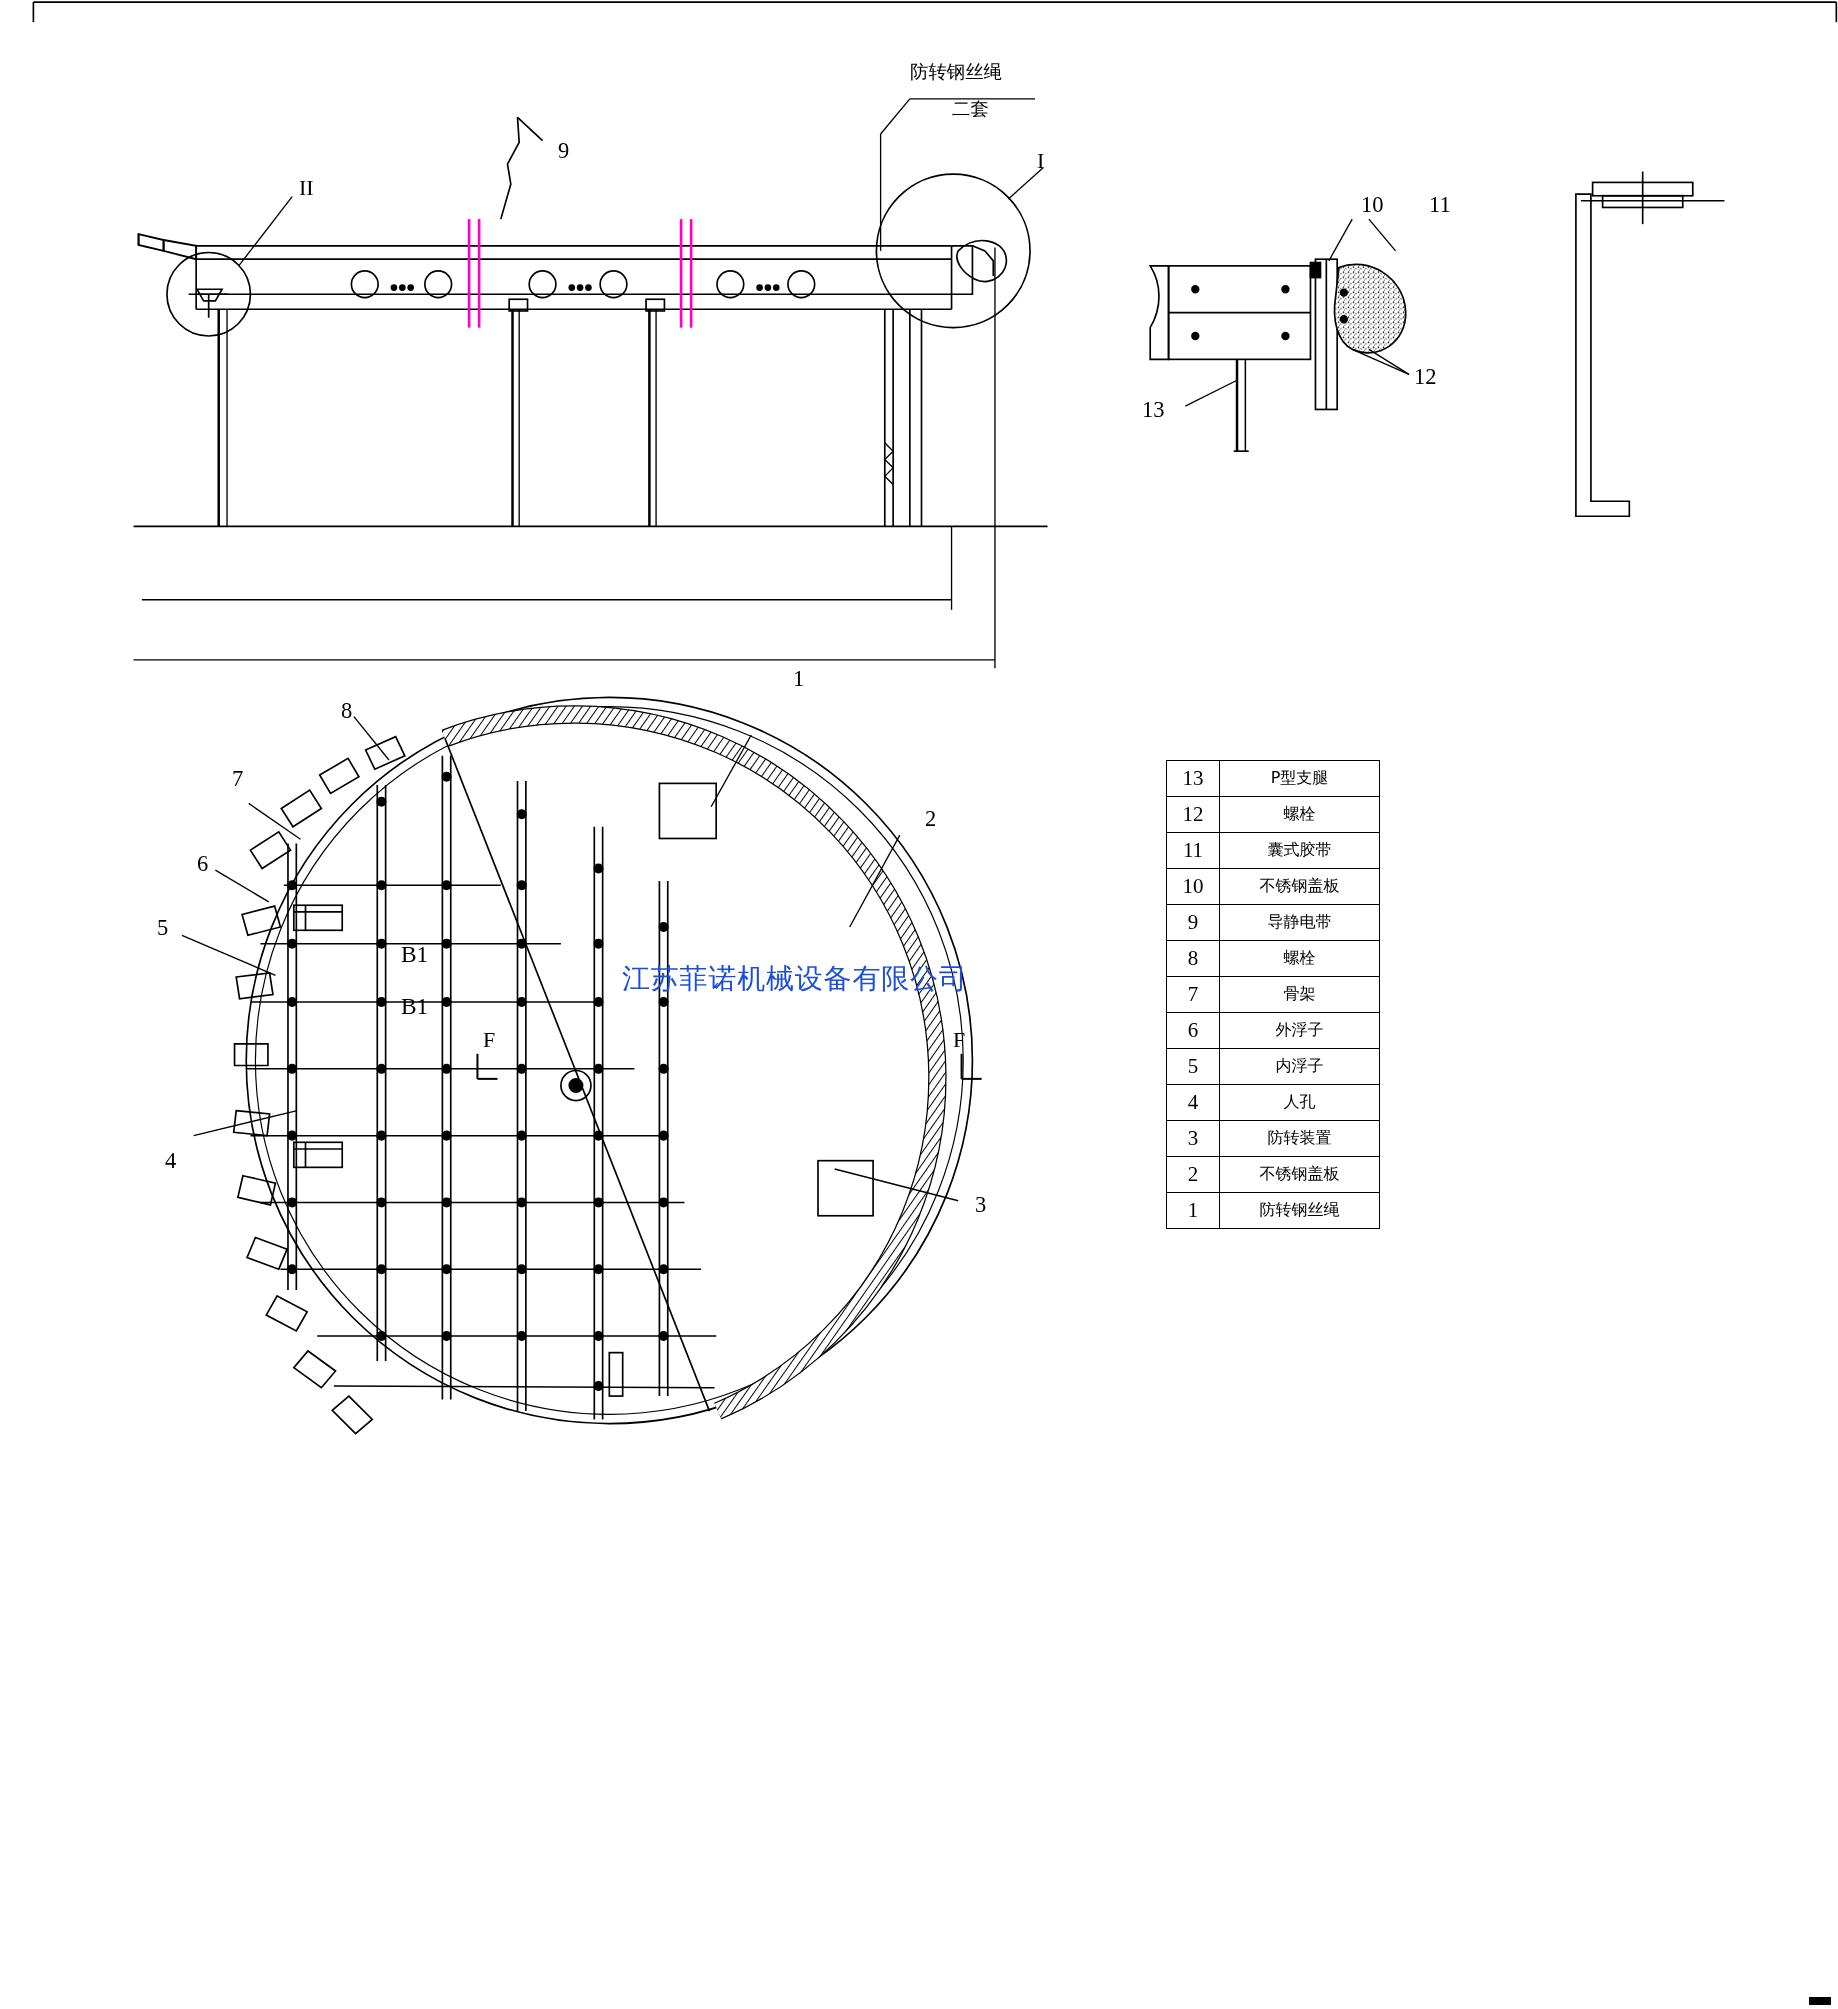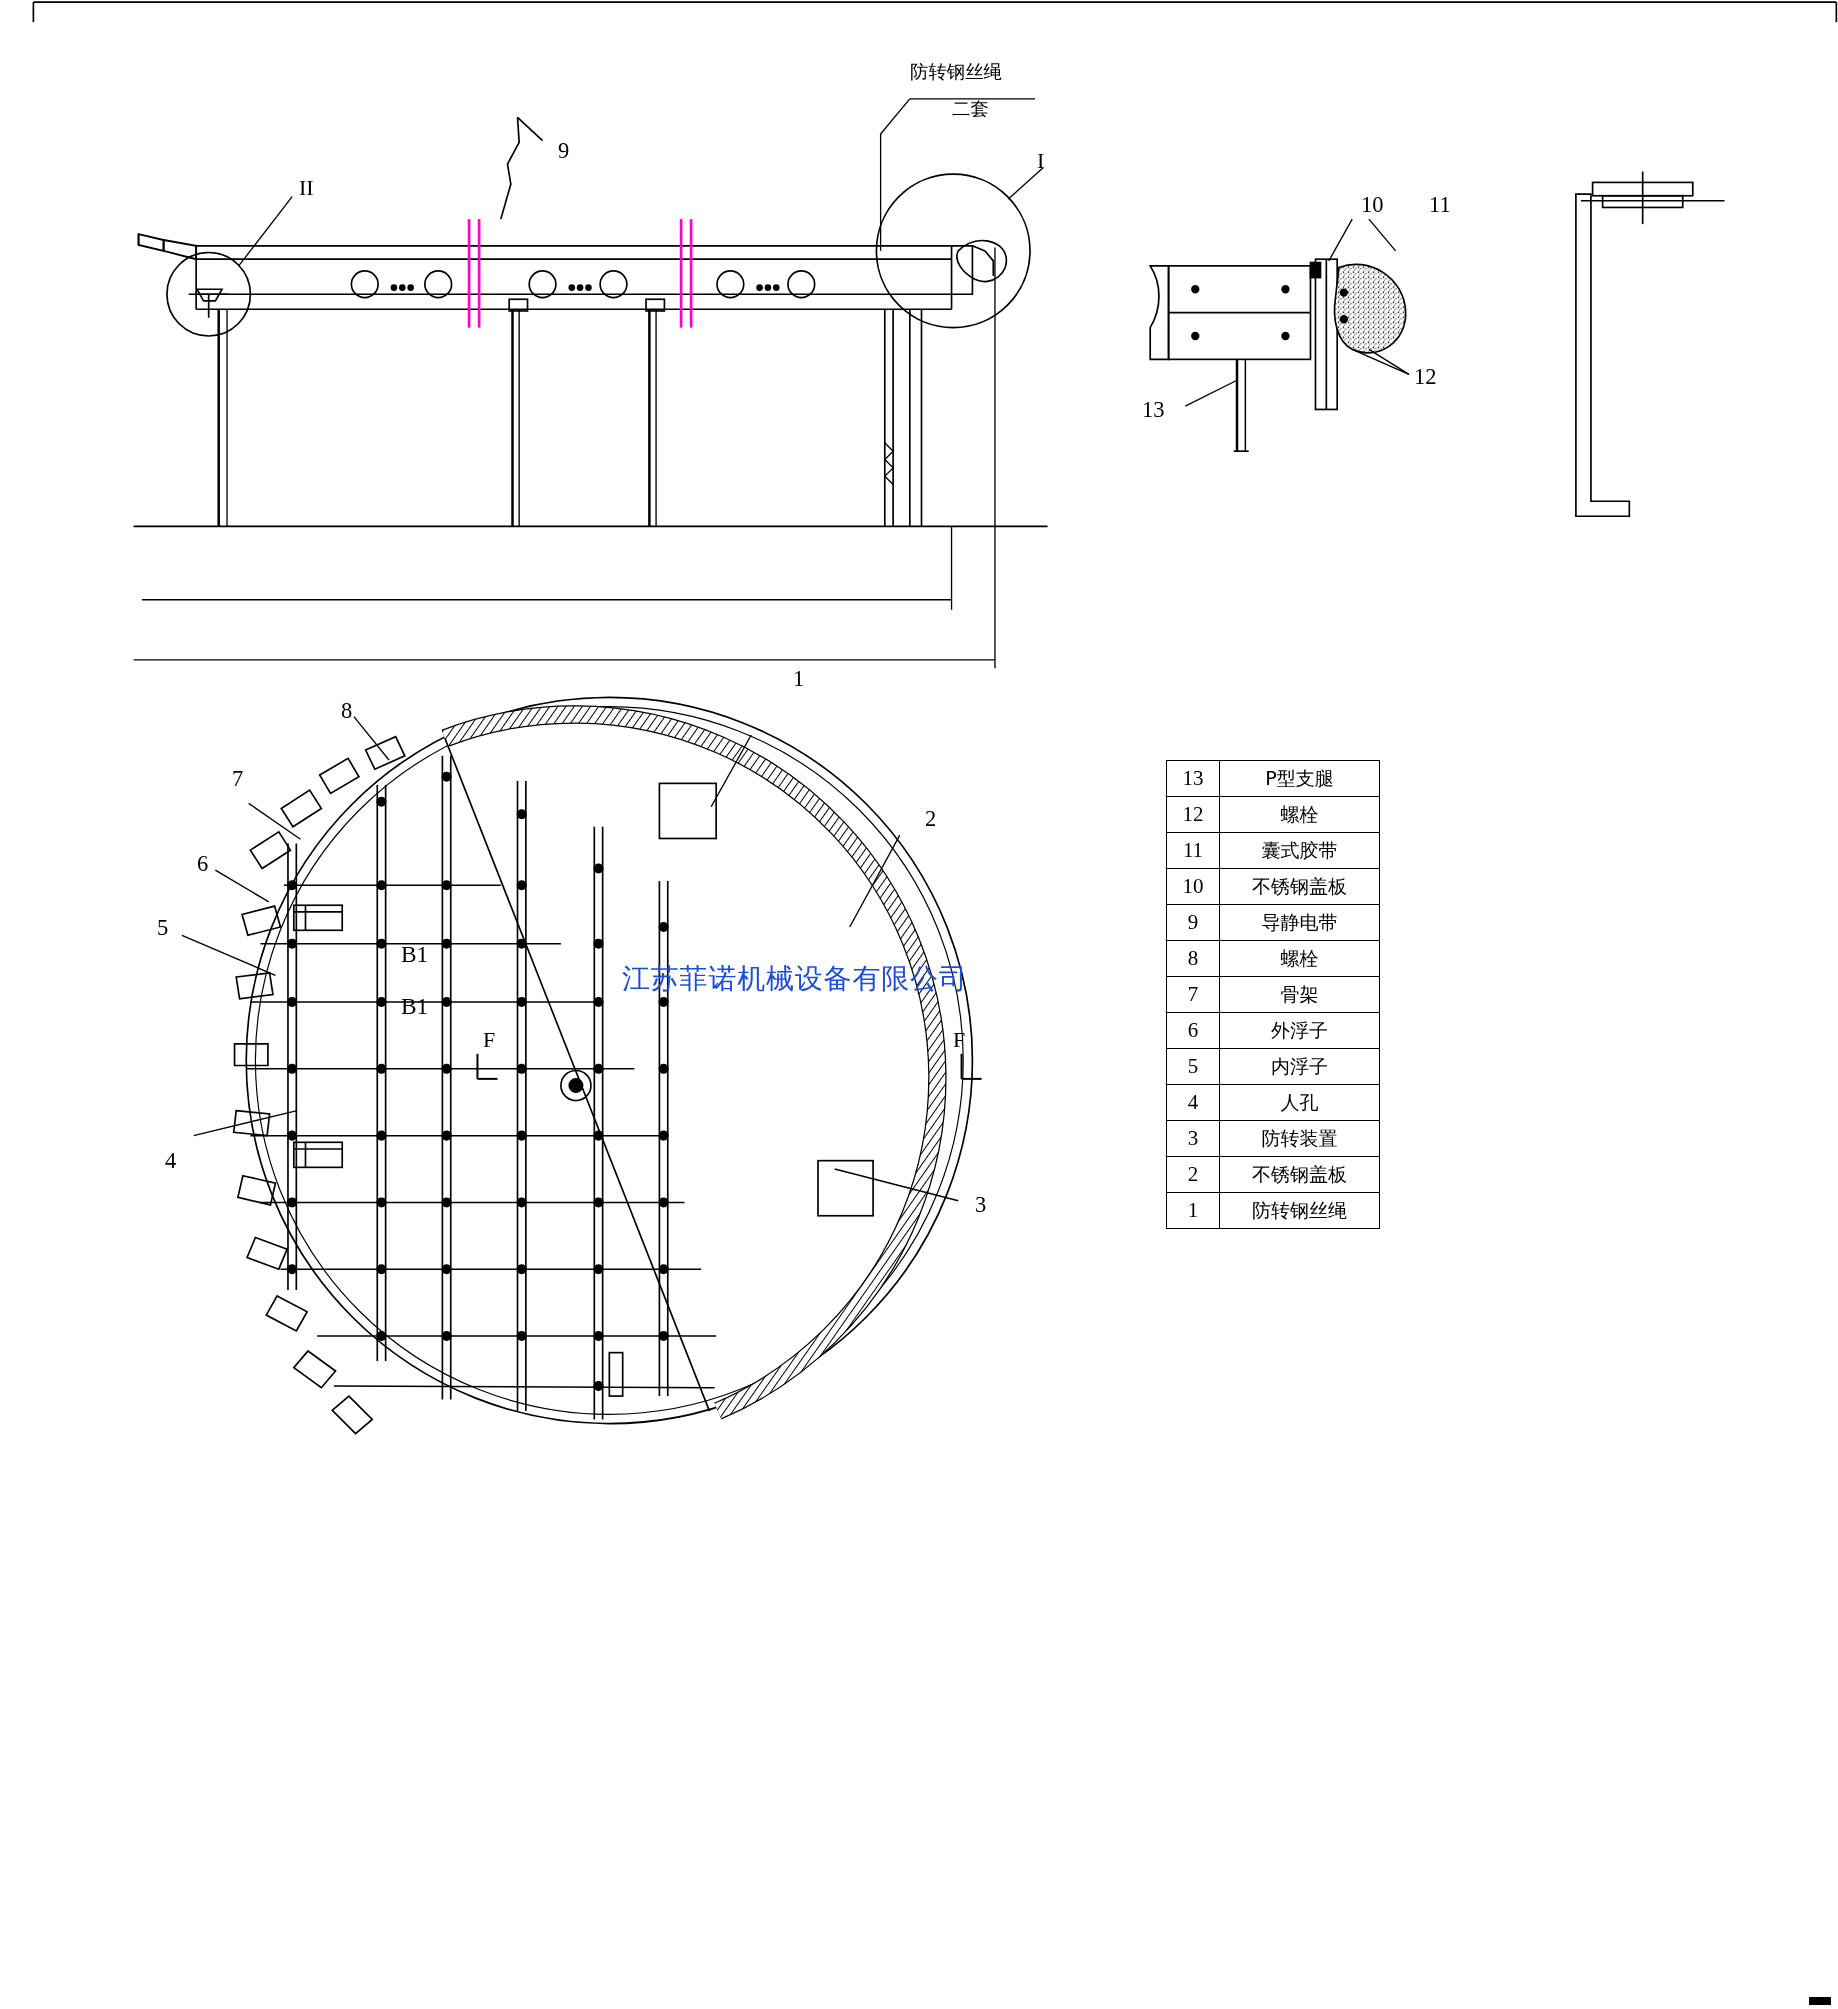--- a/index.html
+++ b/index.html
@@ -53,21 +53,21 @@
     left: 1166px;
     top: 760px;
     border-collapse: collapse;
   }
   .legend td {
     border: 1.3px solid #000;
     height: 35px;
     text-align: center;
     vertical-align: middle;
     font-family: "DejaVu Sans", sans-serif;
-    font-size: 19px;
+    font-size: 16px;
     padding: 0;
   }
   .legend td.idx { width: 52px; font-family: "Liberation Serif", serif; font-size: 21px; }
   .legend td.nm  { width: 159px; }
   .frame-corner {
     position: absolute;
     right: 6.7px;
     bottom: 5px;
     width: 22px;
     height: 8.3px;

